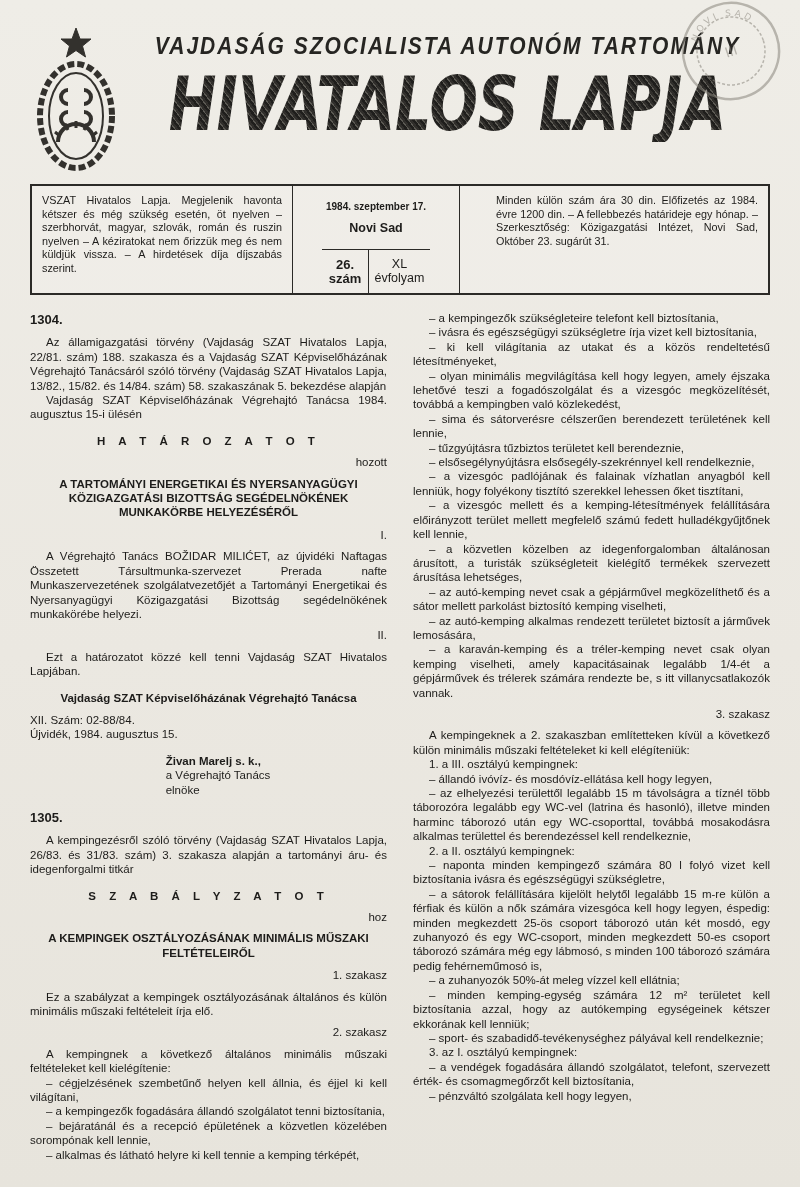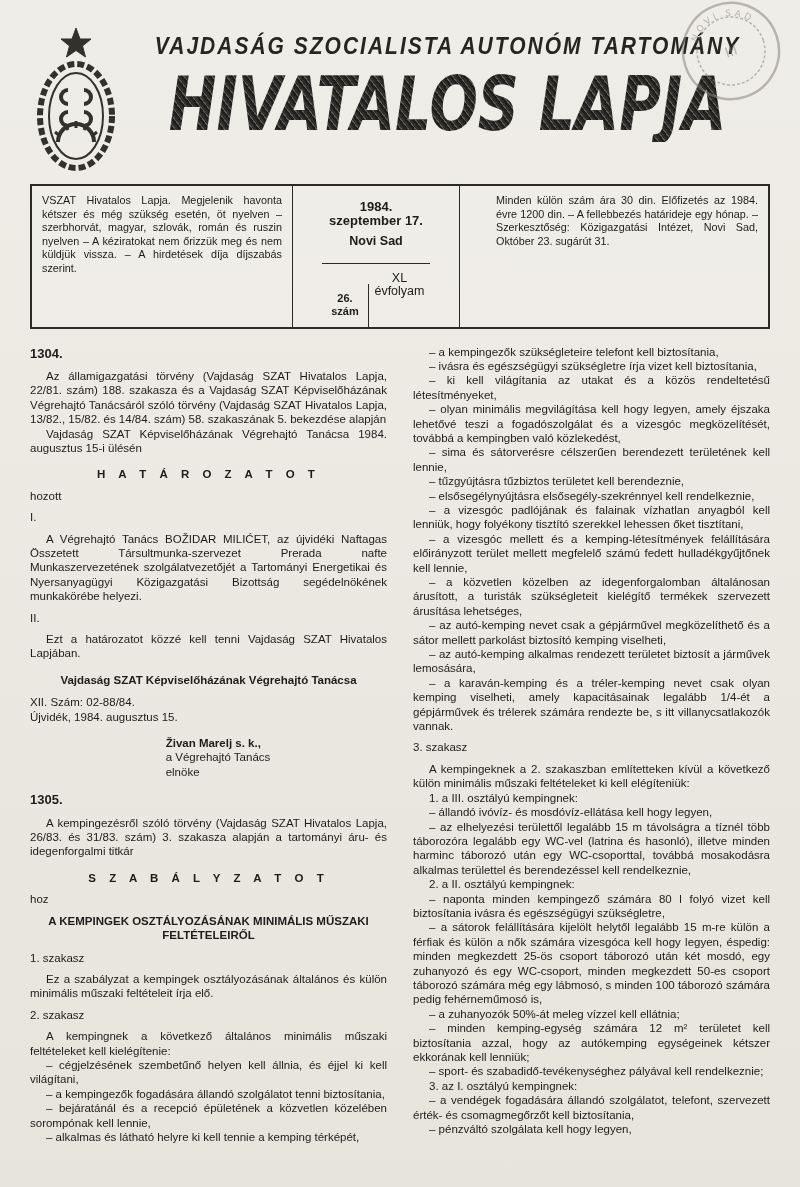--- a/index.html
+++ b/index.html
@@ -50,35 +50,35 @@
   
   .infobox{
     display:flex;border:2px solid #2b2a27;margin-top:10px;
     background:rgba(255,255,255,0.12);
     gap:29px;
   }
   .ib-cell{padding:8px 10px;font-size:10.8px;line-height:13.5px;text-align:justify;}
   .ib-left{flex:0 0 240px;border-right:1.5px solid #2b2a27;}
   .ib-center{flex:1;display:flex;flex-direction:column;padding:0;text-align:center;}
   .ib-right{flex:0 0 262px;border-left:1.5px solid #2b2a27;padding-left:36px;}
-  .ib-date{font-size:13px;font-weight:bold;padding-top:14px;}
+  .ib-date{font-size:10px;font-weight:bold;padding-top:14px;}
   .ib-city{font-size:12.5px;font-weight:bold;margin-top:8px;}
   .ib-row{display:flex;border-top:1.5px solid #2b2a27;margin-top:14px;flex:1;}
-  .ib-issue{flex:1;font-size:11px;font-weight:bold;padding:8px 4px;border-right:1.5px solid #2b2a27;margin-top:20px;}
+  .ib-issue{flex:1;font-size:13px;font-weight:bold;padding:8px 4px;border-right:1.5px solid #2b2a27;}
   .ib-volume{flex:1.4;font-size:12.5px;padding:8px 4px;}
   
   .body-cols{display:flex;gap:26px;margin-top:16px;}
   .col{flex:1;min-width:0;font-size:11.5px;line-height:14.4px;}
   .blk{margin:0;}
   .num{font-weight:bold;font-size:13px;margin:14px 0 8px 0;}
   .num:first-child{margin-top:2px;}
   .p{text-align:justify;text-indent:16px;}
   .pn{text-align:justify;}
   .h1{text-align:center;font-weight:bold;letter-spacing:5px;margin:12px 0 1px 0;}
-  .hc{text-align:left;margin:7px 0;}
+  .hc{text-align:right;margin:7px 0;}
   .hb{text-align:center;font-weight:bold;margin:1px 0 8px 0;}
   .hb2{text-align:center;font-weight:bold;margin:12px 0 8px 0;}
   .sig{margin:12px 0 6px 38%;text-align:left;}
   .sig-name{font-weight:bold;}
   svg{display:block;}
 </style>
 </head>
 <body>
 
 <div class="page">
@@ -127,20 +127,21 @@
     <div class="ib-cell ib-right">Minden külön szám ára 30 din. Előfizetés az 1984. évre 1200 din. – A fellebbezés határideje egy hónap. – Szerkesztőség: Közigazgatási Intézet, Novi Sad, Október 23. sugárút 31.</div>
   </section>
 
   <main class="body-cols">
     <div class="col" id="col-left">
         <div class="blk num">1304.</div>
         <div class="blk p">Az államigazgatási törvény (Vajdaság SZAT Hivatalos Lapja, 22/81. szám) 188. szakasza és a Vajdaság SZAT Képviselőházának Végrehajtó Tanácsáról szóló törvény (Vajdaság SZAT Hivatalos Lapja, 13/82., 15/82. és 14/84. szám) 58. szakaszának 5. bekezdése alapján</div>
         <div class="blk p">Vajdaság SZAT Képviselőházának Végrehajtó Tanácsa 1984. augusztus 15-i ülésén</div>
         <div class="blk h1">H A T Á R O Z A T O T</div>
         <div class="blk hc">hozott</div>
+        <div class="blk hb">A TARTOMÁNYI ENERGETIKAI ÉS NYERSANYAGÜGYI KÖZIGAZGATÁSI BIZOTTSÁG SEGÉDELNÖKÉNEK MUNKAKÖRBE HELYEZÉSÉRŐL</div>
         <div class="blk hc">I.</div>
         <div class="blk p">A Végrehajtó Tanács BOŽIDAR MILIĆET, az újvidéki Naftagas Összetett Társultmunka-szervezet Prerada nafte Munkaszervezetének szolgálatvezetőjét a Tartományi Energetikai és Nyersanyagügyi Közigazgatási Bizottság segédelnökének munkakörébe helyezi.</div>
         <div class="blk hc">II.</div>
         <div class="blk p">Ezt a határozatot közzé kell tenni Vajdaság SZAT Hivatalos Lapjában.</div>
         <div class="blk hb2">Vajdaság SZAT Képviselőházának Végrehajtó Tanácsa</div>
         <div class="blk pn">XII. Szám: 02-88/84.</div>
         <div class="blk pn">Újvidék, 1984. augusztus 15.</div>
         <div class="blk sig">
           <div class="sig-name">Živan Marelj s. k.,</div>
           <div>a Végrehajtó Tanács</div>

